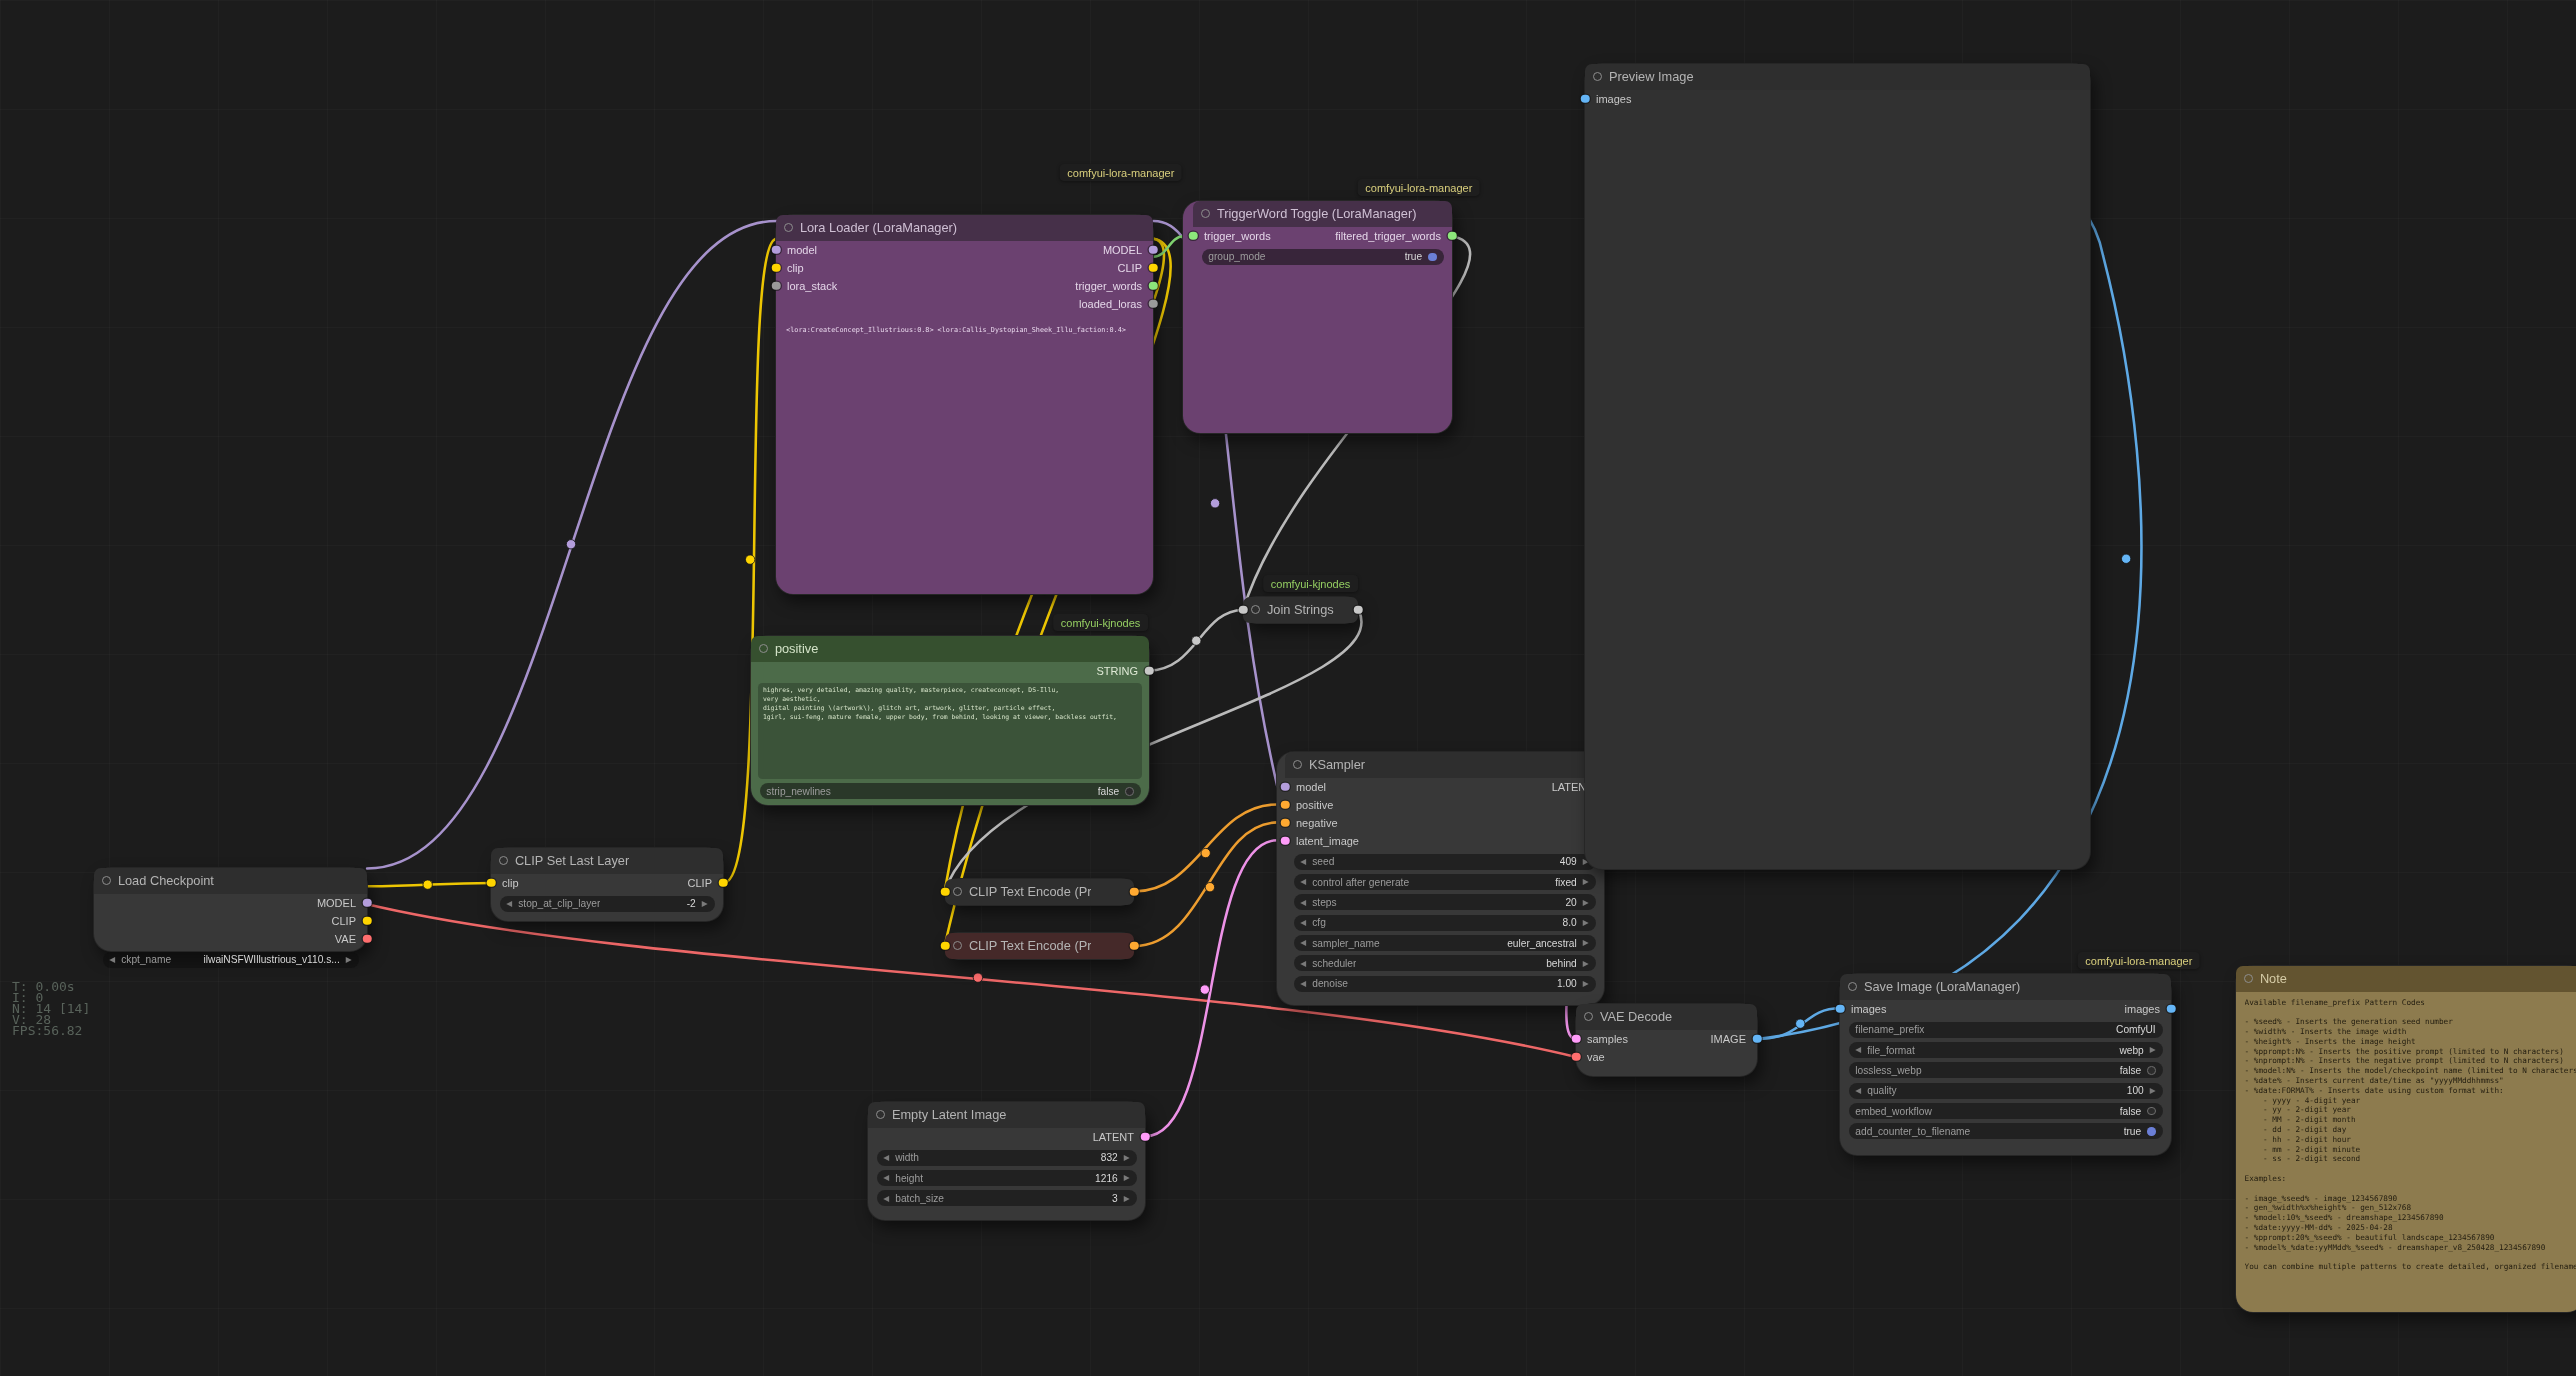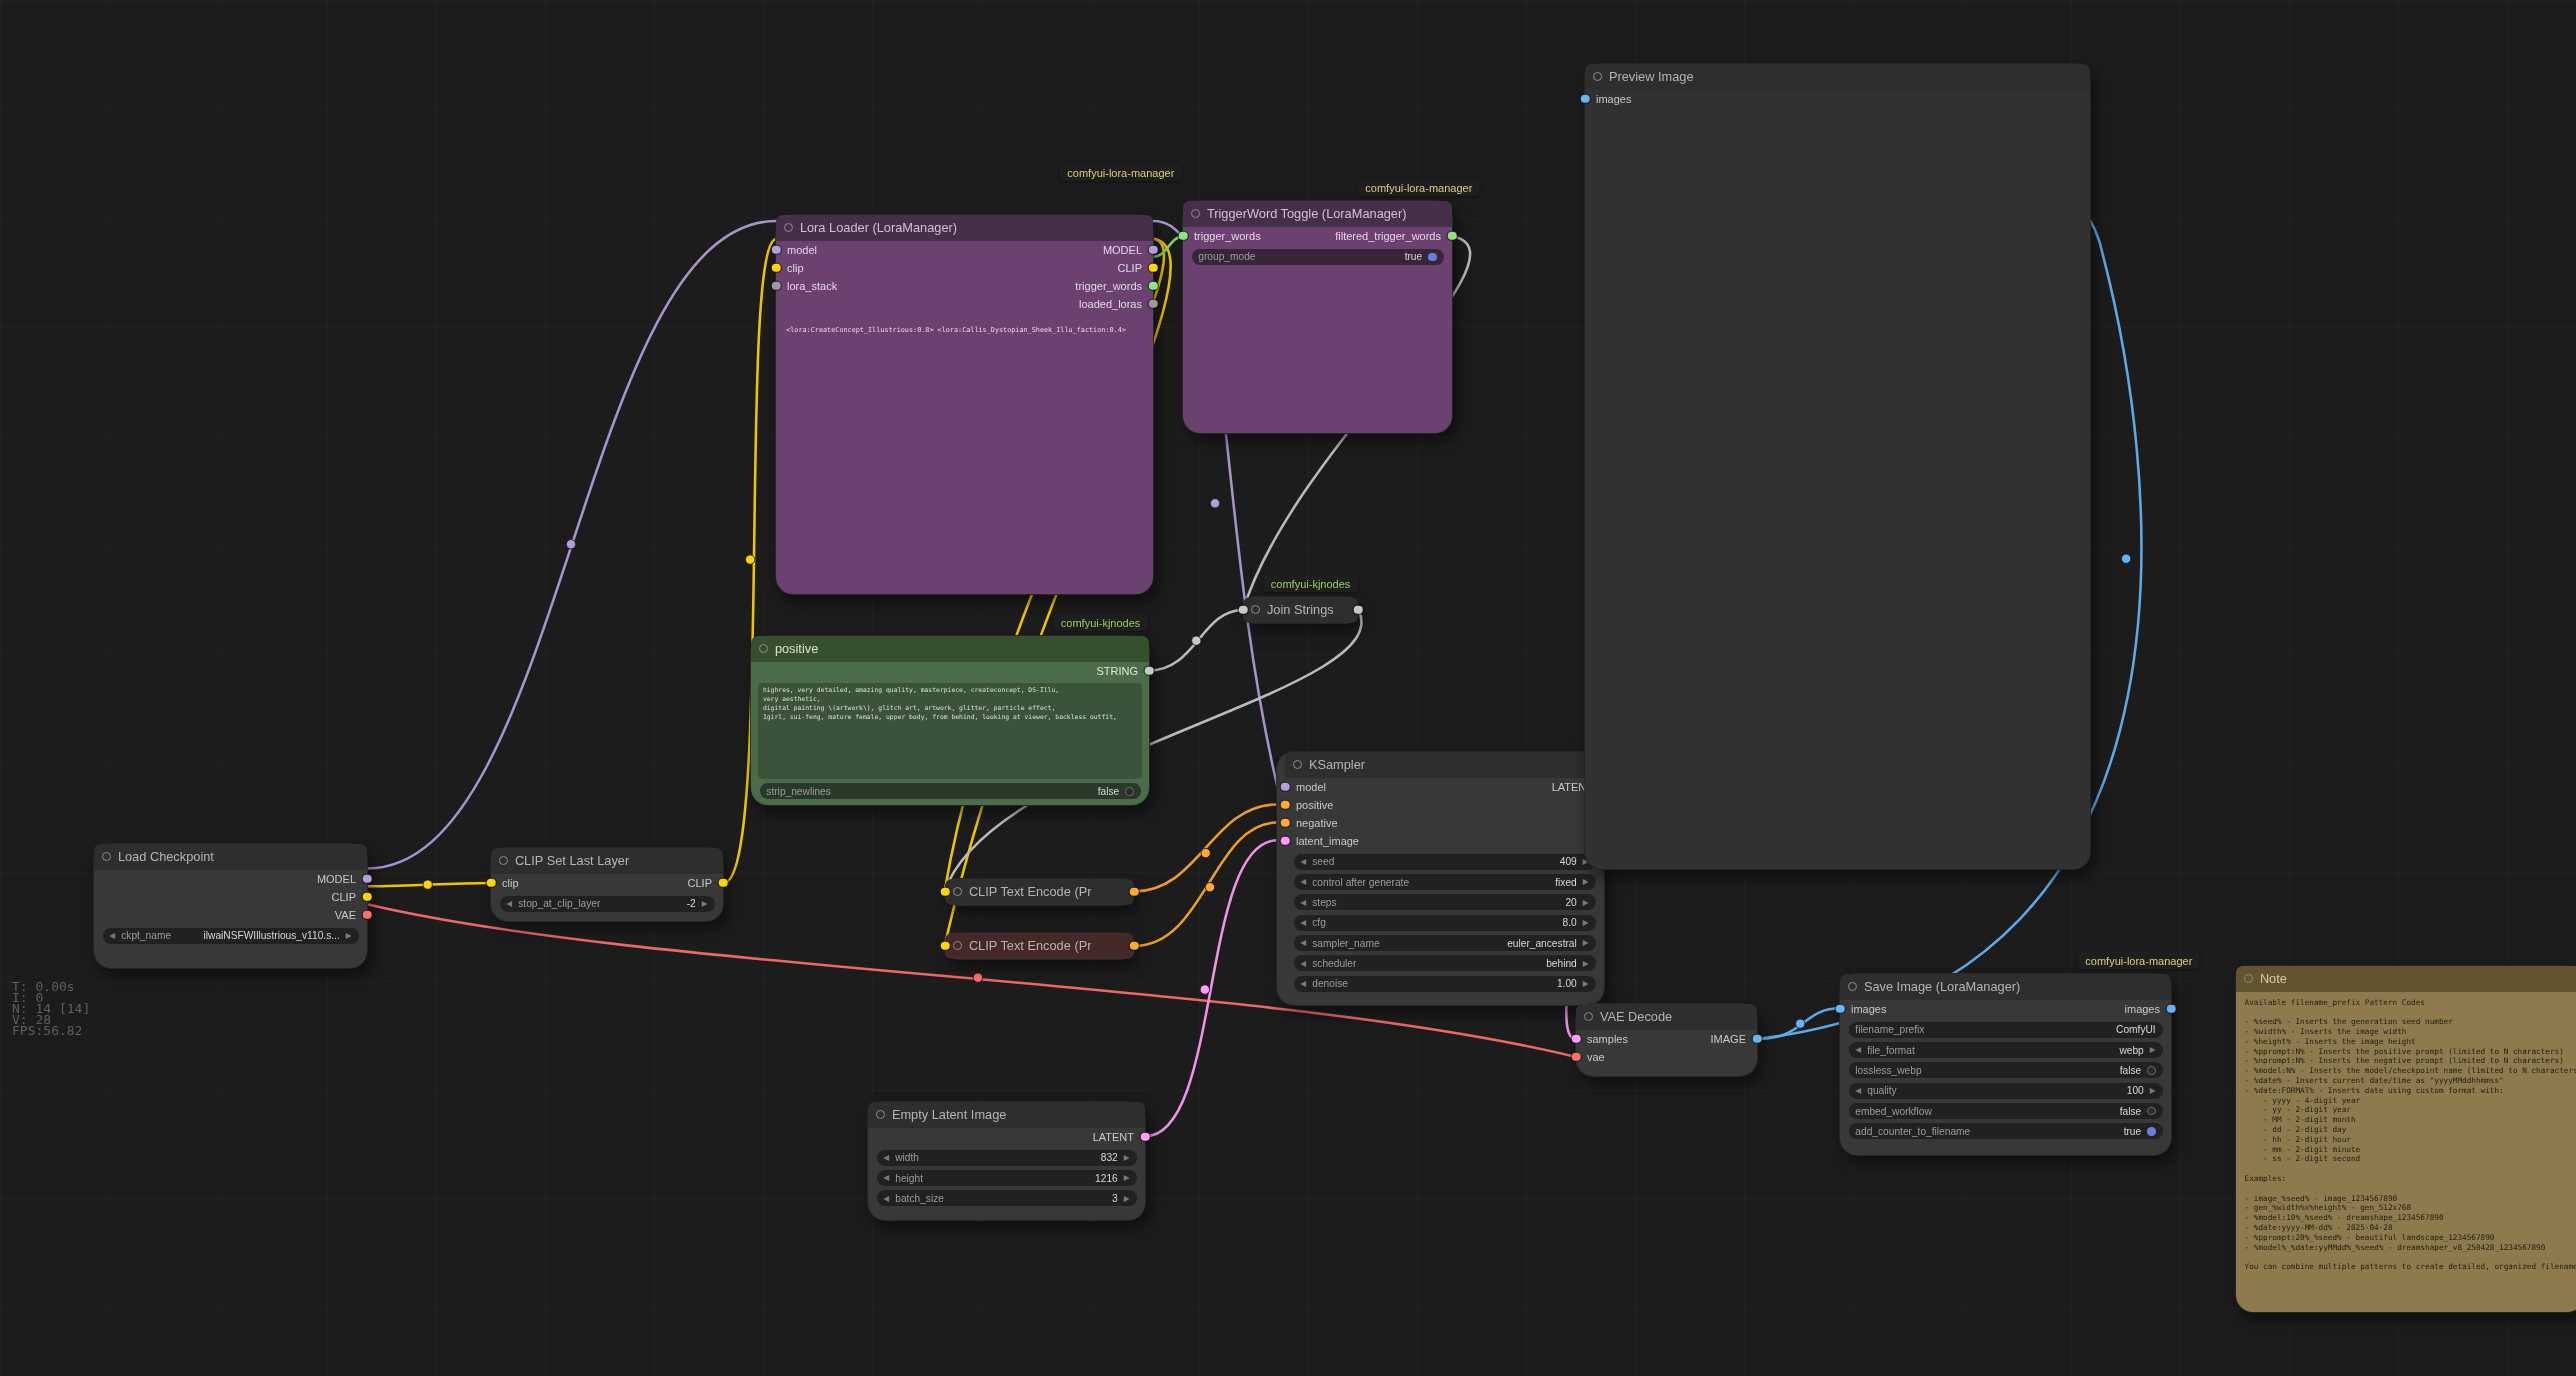--- a/index.html
+++ b/index.html
@@ -105,21 +105,21 @@
   <div class="badge lm" style="left:2172px;top:952px;">comfyui-lora-manager</div>
 
   <div class="status">
     <div>T: 0.00s</div>
     <div>I: 0</div>
     <div>N: 14 [14]</div>
     <div>V: 28</div>
     <div>FPS:56.82</div>
   </div>
 
-  <div class="n" style="left:94px;top:844px;width:273px;height:124px;">
+  <div class="n" style="left:94px;top:868px;width:273px;height:83px;">
     <div class="hd">
       <span class="cd"></span>
       <span class="ttl">Load Checkpoint</span>
     </div>
     <div class="rw">
       <span class="lout">MODEL</span>
       <span class="pd out c-model"></span>
     </div>
     <div class="rw">
       <span class="lout">CLIP</span>
@@ -179,21 +179,21 @@
       <span class="lout">trigger_words</span>
       <span class="pd out c-trig"></span>
     </div>
     <div class="rw">
       <span class="lout">loaded_loras</span>
       <span class="pd out c-gray"></span>
     </div>
     <div class="txt ltxt">&lt;lora:CreateConcept_Illustrious:0.8&gt; &lt;lora:Callis_Dystopian_Sheek_Illu_faction:0.4&gt;</div>
   </div>
 
-  <div class="n purple" style="left:1183px;top:201px;width:269px;height:232px;">
+  <div class="n purple" style="left:1183px;top:201px;width:269px;height:232px;padding-left:10px;">
     <div class="hd">
       <span class="cd"></span>
       <span class="ttl">TriggerWord Toggle (LoraManager)</span>
     </div>
     <div class="rw">
       <span class="pd in c-trig"></span>
       <span class="lin">trigger_words</span>
       <span class="lout">filtered_trigger_words</span>
       <span class="pd out c-trig"></span>
     </div>

